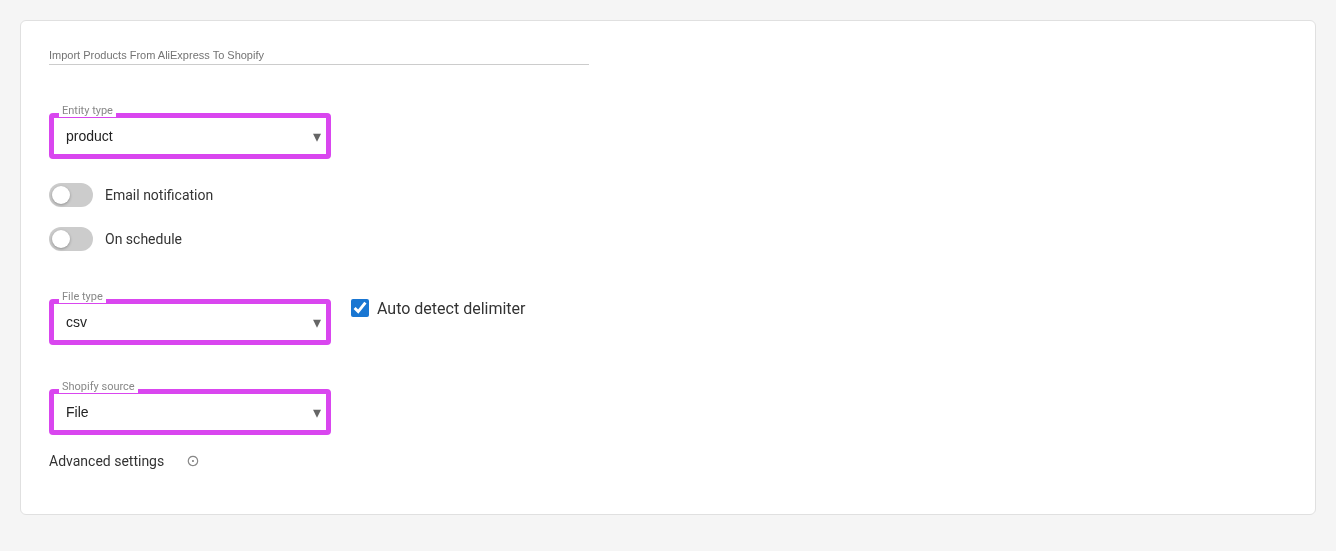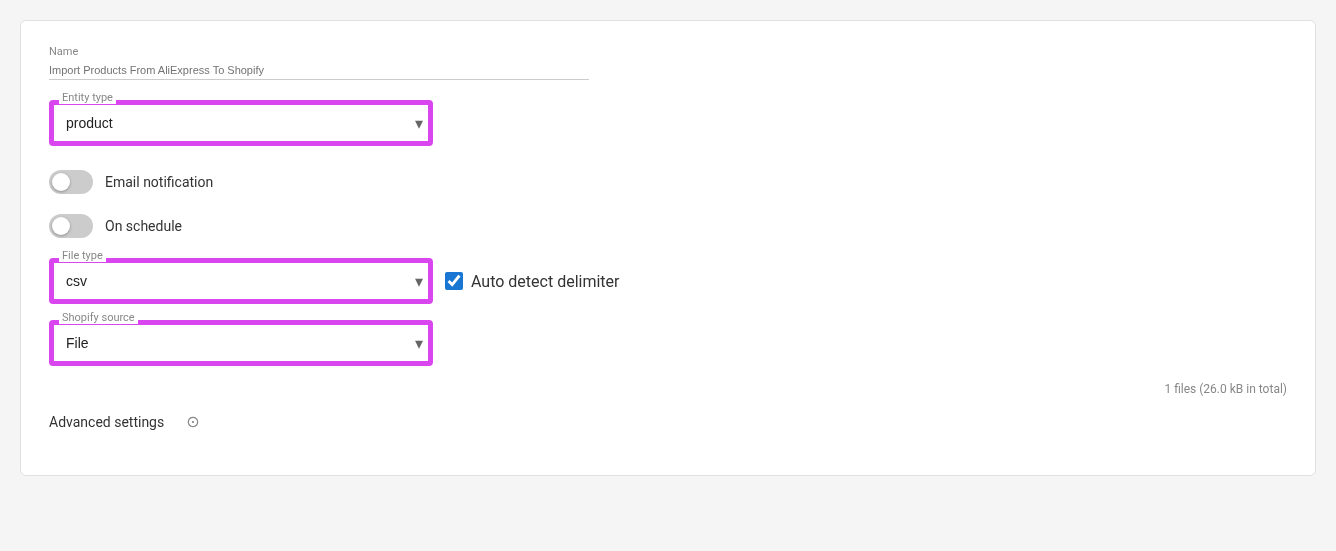--- a/index.html
+++ b/index.html
@@ -41,21 +41,22 @@
       padding: 4px 0 3px 0;
       outline: none;
       background: transparent;
       display: block;
     }
 
     
     .select-wrapper {
       position: relative;
       display: inline-block;
-      width: 384px;
+      width: 282px;
+      margin-top: 28px;
     }
     .select-wrapper .floating-label {
       position: absolute;
       top: -9px;
       left: 10px;
       font-size: 11px;
       color: #888;
       background: #fff;
       padding: 0 3px;
       pointer-events: none;
@@ -129,21 +130,21 @@
     }
     .toggle-label {
       font-size: 14px;
       color: #333;
     }
 
     
     .controls-row {
       display: flex;
       align-items: center;
-      gap: 12px;
+      gap: 20px;
       margin-bottom: 16px;
       flex-wrap: wrap;
     }
 
     
     .checkbox-row {
       display: flex;
       align-items: center;
       gap: 8px;
     }
@@ -230,21 +231,20 @@
       cursor: pointer;
       flex-shrink: 0;
     }
   </style>
 </head>
 <body>
 
 <div class="card">
 
   <div class="field-group">
-    <label class="field-label">Name</label>
     <input class="text-input" type="text" value="Import Products From AliExpress To Shopify" style="">
   </div>
 
   <div class="field-group" style="margin-bottom:24px;">
     <div class="select-wrapper">
       <span class="floating-label">Entity type</span>
       <select class="styled-select">
         <option value="product">product</option>
         <option value="order">order</option>
         <option value="customer">customer</option>
@@ -298,21 +298,20 @@
         <option value="File">File</option>
         <option value="URL">URL</option>
         <option value="FTP">FTP</option>
         <option value="SFTP">SFTP</option>
       </select>
       <span class="select-arrow">▾</span>
     </div>
 
   </div>
 
-  <div class="files-count">1 files (26.0 kB in total)</div>
 
   <div class="advanced-settings-header">
     <span>Advanced settings</span>
     <span class="advanced-icon">⊙</span>
   </div>
 
 
 </div>
 
 </body></html>

